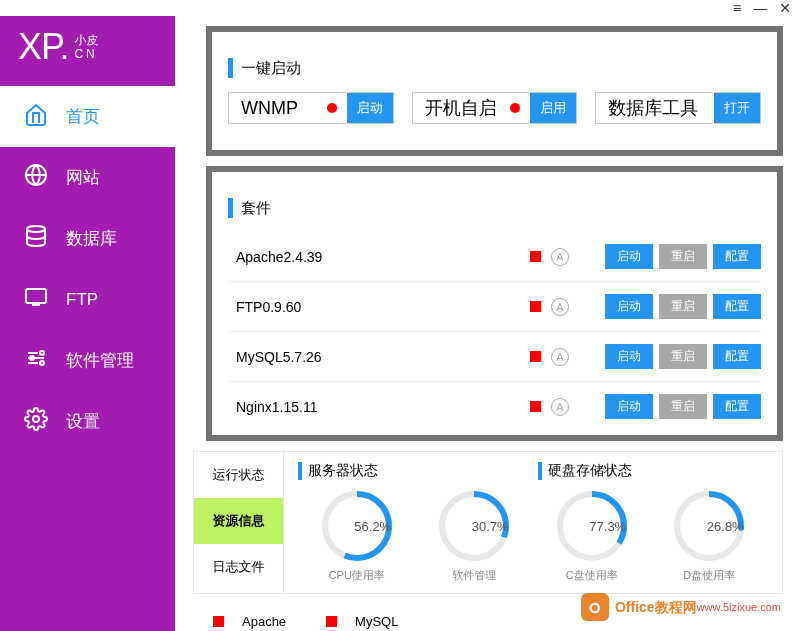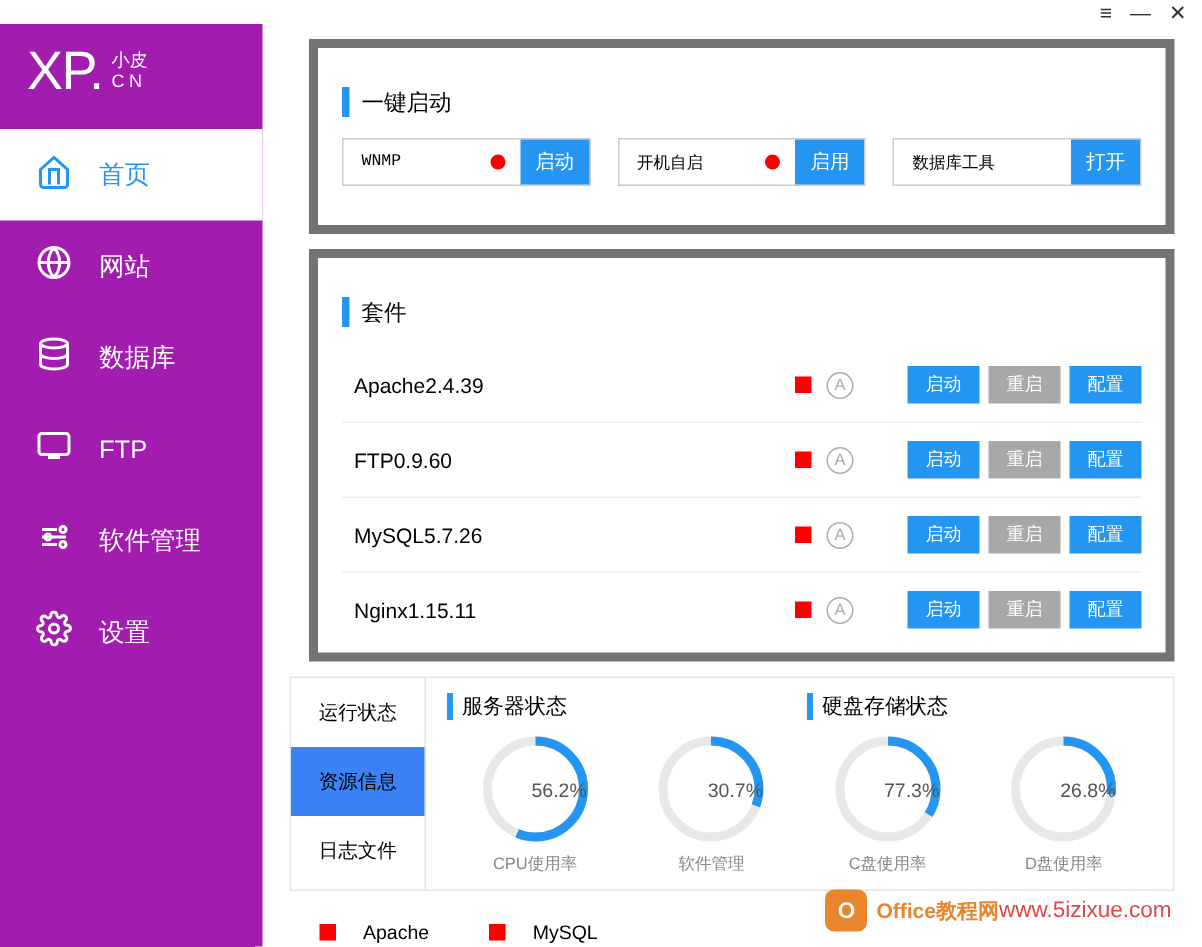--- a/index.html
+++ b/index.html
@@ -13,53 +13,53 @@
 .logo-sub { display: flex; flex-direction: column; font-size: 12px; line-height: 14px; }
 .nav-item { display: flex; align-items: center; gap: 18px; padding: 16px 24px; cursor: pointer; font-size: 17px; }
 .nav-item.active { background: #fff; color: #2496f2; }
 .nav-item svg { width: 24px; height: 24px; }
 .content { flex: 1; padding: 10px 18px; display: flex; flex-direction: column; gap: 10px; overflow: hidden; }
 .card { border: 6px solid #737373; padding: 26px 16px; margin-left: 13px; }
 .section-title { display: flex; align-items: center; gap: 8px; font-size: 15px; font-weight: 500; margin-bottom: 14px; }
 .section-title::before { content: ""; width: 5px; height: 20px; background: #2496f2; }
 .quick-row { display: flex; gap: 18px; }
 .quick-box { border: 1px solid #ccc; display: flex; align-items: center; height: 32px; flex: 1; }
-.quick-label { padding: 0 12px; font-size: 11px; flex: 1; font-family: Liberation Mono, monospace; }
+.quick-label { padding: 0 12px; font-size: 18px; flex: 1; }
 .red-dot { width: 10px; height: 10px; background: #f00; border-radius: 50%; margin-right: 10px; }
 .quick-btn { background: #2496f2; color: #fff; border: none; height: 100%; padding: 0 10px; font-size: 13px; cursor: pointer; }
 .suite-row { display: flex; align-items: center; padding: 12px 0; border-bottom: 1px solid #eee; font-size: 14px; }
 .suite-row:last-child { border-bottom: none; }
 .suite-name { flex: 1; padding-left: 8px; }
 .red-sq { width: 11px; height: 11px; background: #f00; margin-right: 10px; }
 .circle-a { width: 18px; height: 18px; border: 1px solid #aaa; border-radius: 50%; color: #aaa; font-size: 11px; display: flex; align-items: center; justify-content: center; margin-right: 30px; }
 .sbtn { border: none; color: #fff; font-size: 12px; padding: 4px 12px; margin-left: 6px; cursor: pointer; }
 .sbtn.blue { background: #2496f2; }
 .sbtn.gray { background: #a8a8a8; }
 .status-card { border: 1px solid #e5e5e5; display: flex; flex: 1; }
 .status-tabs { width: 90px; border-right: 1px solid #e5e5e5; display: flex; flex-direction: column; }
 .status-tab { padding: 14px 0; text-align: center; font-size: 13px; cursor: pointer; }
-.status-tab.active { background: #3b82f6; }
+.status-tab.active { background: #bef264; font-weight: bold; }
 .status-body { flex: 1; padding: 10px 14px; }
 .status-headers { display: flex; gap: 30px; font-size: 14px; margin-bottom: 10px; }
 .status-headers > div { display: flex; align-items: center; gap: 6px; }
 .status-headers > div::before { content: ""; width: 4px; height: 18px; background: #2496f2; }
 .status-headers > div:first-child { width: 210px; }
 .gauges { display: flex; justify-content: space-around; }
 .gauge { display: flex; flex-direction: column; align-items: center; gap: 6px; }
 .gauge-circle { position: relative; width: 72px; height: 72px; }
 .gauge-circle svg { transform: rotate(-90deg); }
 .gauge-pct { position: absolute; top: 0; left: 16px; width: 100%; height: 100%; display: flex; align-items: center; justify-content: center; font-size: 13px; color: #555; }
 .gauge-label { font-size: 11px; color: #888; }
 .footer { padding: 10px 20px; display: flex; gap: 40px; font-size: 13px; align-items: center; }
 .footer-item { display: flex; align-items: center; gap: 8px; }
 .watermark { position: absolute; right: 20px; bottom: 10px; display: flex; align-items: center; gap: 6px; opacity: 0.9; }
 .wm-badge { width: 28px; height: 28px; background: #e67817; border-radius: 6px; display: flex; align-items: center; justify-content: center; color: #fff; font-weight: bold; font-size: 15px; }
 .wm-text { display: flex; flex-direction: row; line-height: 14px; }
 .wm-text .t1 { color: #e67817; font-size: 14px; font-weight: bold; }
-.wm-text .t2 { color: #d33; font-size: 15px; }
+.wm-text .t2 { color: #d33; font-size: 11px; }
 </style>
 </head>
 <body>
 
 <div class="titlebar">
   <span>≡</span>
   <span>—</span>
   <span>✕</span>
 </div>
 

